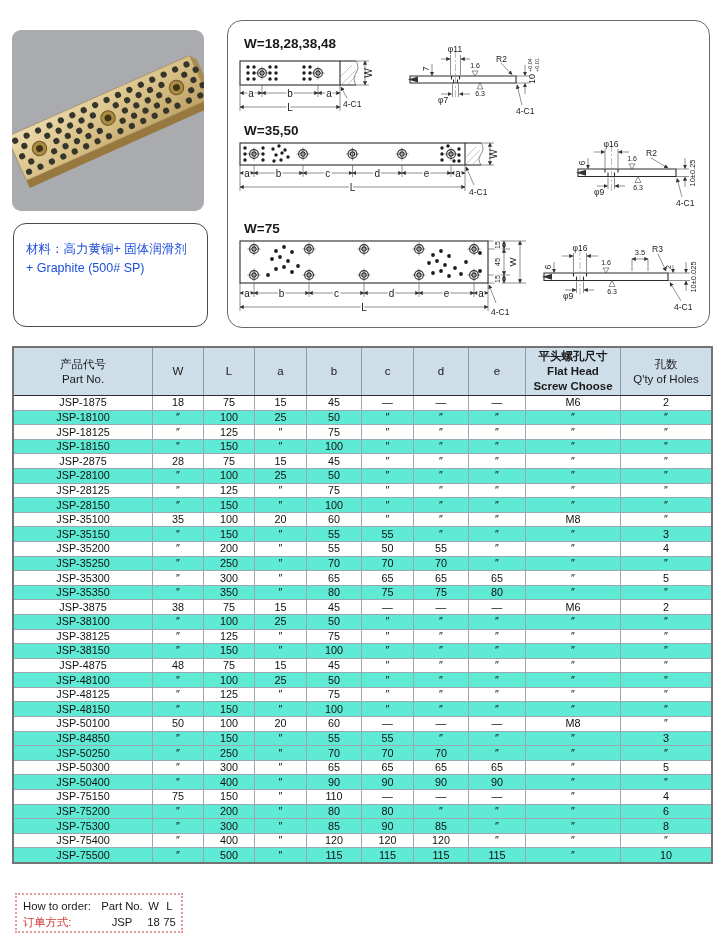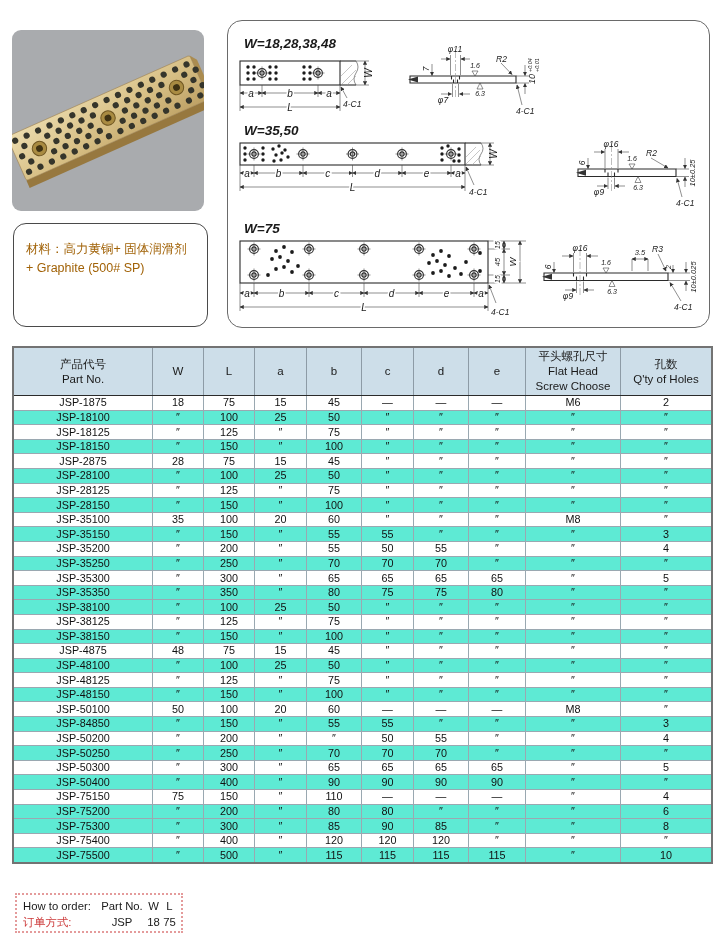--- a/index.html
+++ b/index.html
@@ -2,23 +2,23 @@
 <html><head>
 <meta charset="utf-8">
 <style>
   html,body{margin:0;padding:0;}
   body{width:722px;height:936px;background:#fff;position:relative;
        font-family:"Liberation Sans","DejaVu Sans",sans-serif;color:#1a1a1a;}
   .photo-wrap{position:absolute;left:12px;top:30px;width:192px;height:181px;
        background:#a9abae;border-radius:9px;overflow:hidden;}
   .material-box{position:absolute;left:13px;top:223px;width:195px;height:104px;
        border:1.4px solid #4a4a4a;border-radius:13px;box-sizing:border-box;
-       padding:16px 8px 0 12px;font-size:12.5px;line-height:1.5;color:#a16207;}
+       padding:16px 8px 0 12px;font-size:12.5px;line-height:1.5;color:#1d4ed8;}
   .drawings-panel{position:absolute;left:227px;top:20px;width:483px;height:308px;
-       border:1.4px solid #6a6a6a;border-radius:15px;box-sizing:border-box;font-style:italic;}
+       border:1.4px solid #6a6a6a;border-radius:15px;box-sizing:border-box;}
   svg text{fill:#1a1a1a;font-family:"Liberation Sans","DejaVu Sans",sans-serif;}
   .ttl{font-size:13.5px;font-weight:bold;}
   .lbl{font-size:10px;} .md{font-size:8.5px;} .sm{font-size:7px;} .xs{font-size:5.5px;}
   .halo{paint-order:stroke;stroke:#fff;stroke-width:3px;}
   .o{stroke:#2b2b2b;stroke-width:1.1;fill:none;}
   .of{stroke:#2b2b2b;stroke-width:1.1;fill:#fff;}
   .t{stroke:#444;stroke-width:0.6;fill:none;}
   .cl{stroke:#888;stroke-width:0.55;stroke-dasharray:7 2 2 2;fill:none;}
   .h{stroke:#999;stroke-width:0.55;fill:none;}
   .dotf{fill:#1c1c1c;}
@@ -516,21 +516,21 @@
           </th>
           <th style="width: 51px;">
             <div>c</div>
           </th>
           <th style="width: 54px;">
             <div>d</div>
           </th>
           <th style="width: 56px;">
             <div>e</div>
           </th>
-          <th style="width: 94px;">
+          <th style="width: 94px; font-weight: bold;">
             <div>平头螺孔尺寸</div>
             <div>Flat Head</div>
             <div>Screw Choose</div>
           </th>
           <th style="width: 90px; margin-left: 16px;">
             <div>孔数</div>
             <div>Q'ty of Holes</div>
           </th>
         </tr>
     </thead>
@@ -696,20 +696,32 @@
           <td>″</td>
           <td>350</td>
           <td>″</td>
           <td>80</td>
           <td>75</td>
           <td>75</td>
           <td>80</td>
           <td>″</td>
           <td>″</td>
         </tr>
+        <tr>
+          <td>JSP-3875</td>
+          <td>38</td>
+          <td>75</td>
+          <td>15</td>
+          <td>45</td>
+          <td>—</td>
+          <td>—</td>
+          <td>—</td>
+          <td>M6</td>
+          <td>2</td>
+        </tr>
         <tr class="alt">
           <td>JSP-38100</td>
           <td>″</td>
           <td>100</td>
           <td>25</td>
           <td>50</td>
           <td>″</td>
           <td>″</td>
           <td>″</td>
           <td>″</td>
@@ -803,32 +815,20 @@
           <td>JSP-84850</td>
           <td>″</td>
           <td>150</td>
           <td>″</td>
           <td>55</td>
           <td>55</td>
           <td>″</td>
           <td>″</td>
           <td>″</td>
           <td>3</td>
-        </tr>
-        <tr>
-          <td>JSP-50200</td>
-          <td>″</td>
-          <td>200</td>
-          <td>″</td>
-          <td>″</td>
-          <td>50</td>
-          <td>55</td>
-          <td>″</td>
-          <td>″</td>
-          <td>4</td>
         </tr>
         <tr class="alt">
           <td>JSP-50250</td>
           <td>″</td>
           <td>250</td>
           <td>″</td>
           <td>70</td>
           <td>70</td>
           <td>70</td>
           <td>″</td>

